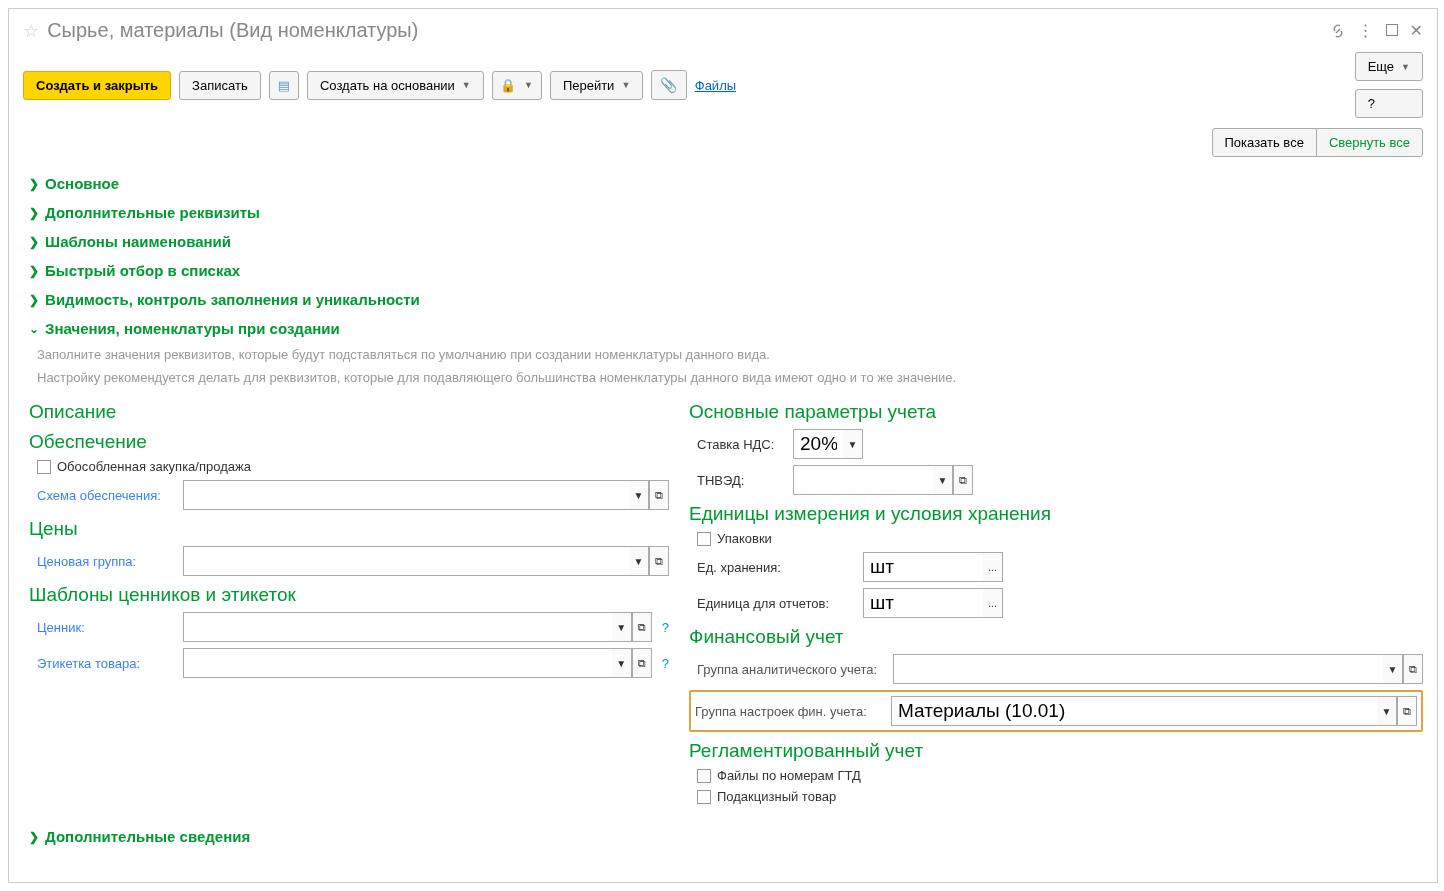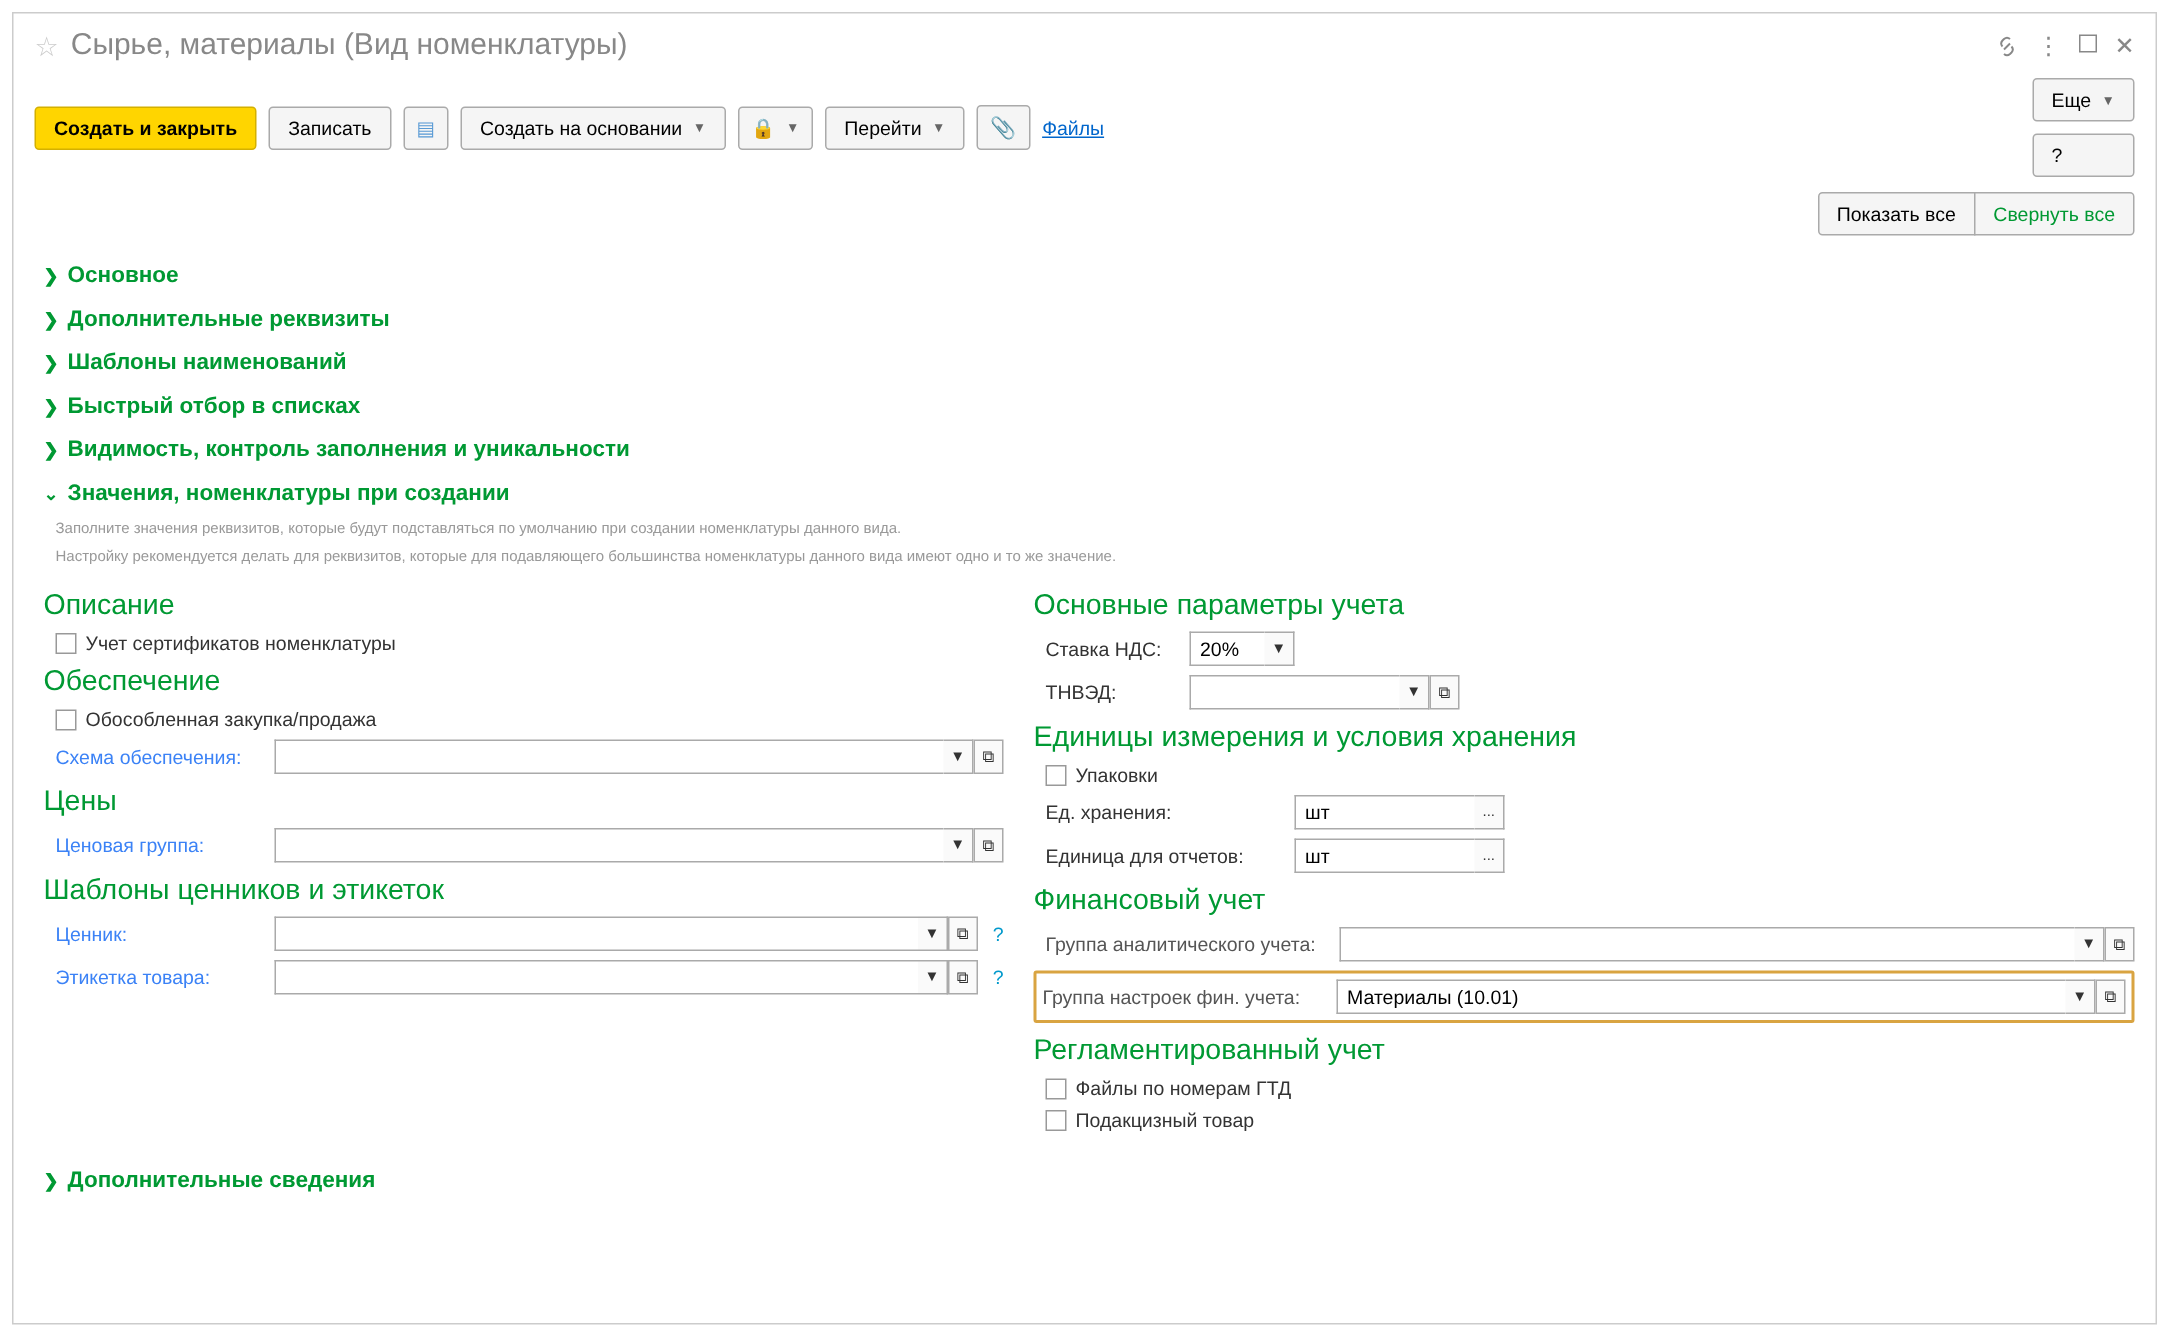--- a/index.html
+++ b/index.html
@@ -17,33 +17,33 @@
 .link { color: #0066cc; text-decoration: underline; cursor: pointer; }
 .toolbar-right { margin-left: auto; display: flex; gap: 8px; flex-direction: column; }
 .secondary-toolbar { display: flex; justify-content: flex-end; margin-bottom: 12px; }
 .btn-group { display: flex; }
 .btn-group .btn { border-radius: 0; margin-left: -1px; }
 .btn-group .btn:first-child { border-radius: 3px 0 0 3px; margin-left: 0; }
 .btn-group .btn:last-child { border-radius: 0 3px 3px 0; }
 .btn.active { color: #009933; }
 .section-header { color: #009933; font-size: 15px; font-weight: bold; padding: 6px 0; cursor: pointer; display: flex; align-items: center; gap: 6px; }
 .chevron { font-size: 12px; color: #009933; }
-.hint { color: #999; font-size: 10px; margin: 4px 0 8px 8px; }
+.hint { color: #999; font-size: 13px; margin: 4px 0 8px 8px; }
 .subsection-title { color: #009933; font-size: 19px; margin: 8px 0 6px 0; }
 .columns { display: flex; gap: 20px; }
 .col { flex: 1; }
 .col-left { flex: 0 0 640px; }
 .checkbox-row { display: flex; align-items: center; gap: 6px; margin: 6px 0 6px 8px; }
 .checkbox { width: 14px; height: 14px; border: 1px solid #999; background: #fff; cursor: pointer; }
 .field-row { display: flex; align-items: center; gap: 6px; margin: 6px 0 6px 8px; }
 .field-label { min-width: 140px; color: #3b82f6; }
 .field-label-wide { min-width: 190px; color: #555; }
 .input-combo { display: flex; align-items: stretch; flex: 1; }
 .input-combo.narrow { flex: 0 0 auto; }
-.text-input { border: 1px solid #aaa; padding: 3px 6px; font-size: 13px; background: #fff; }
+.text-input { border: 1px solid #aaa; padding: 3px 6px; font-size: 19px; background: #fff; }
 .input-combo .text-input { flex: 1; border-right: none; }
 .combo-btn { border: 1px solid #aaa; background: #fafafa; width: 20px; display: flex; align-items: center; justify-content: center; cursor: pointer; font-size: 10px; border-left: none; }
 .combo-btn + .combo-btn { border-left: 1px solid #aaa; }
 .help-q { color: #0099cc; cursor: pointer; margin-left: 4px; }
 .dropdown-caret { font-size: 9px; color: #666; margin-left: 3px; }
 .clip-icon { color: #888; font-size: 14px; }
 .list-icon { color: #5a9bd5; }
 .lock-icon { color: #cc9900; }
 .highlighted { border: 2px solid #d9a441; padding: 4px; margin: 2px 0; border-radius: 2px; }
 .sq-icon { display: inline-block; width: 12px; height: 12px; border: 1px solid #888; }
@@ -136,24 +136,20 @@
         <span class="chevron">⌄</span>
         <span>Значения, номенклатуры при создании</span>
       </div>
     <div class="hint">Заполните значения реквизитов, которые будут подставляться по умолчанию при создании номенклатуры данного вида.</div>
     <div class="hint">Настройку рекомендуется делать для реквизитов, которые для подавляющего большинства номенклатуры данного вида имеют одно и то же значение.</div>
 
     <div class="columns">
 
       <div class="col col-left">
         <div class="subsection-title">Описание</div>
-        <div class="checkbox-row">
-          <span class="checkbox"></span>
-          <span>Учет сертификатов номенклатуры</span>
-        </div>
 
         <div class="subsection-title">Обеспечение</div>
         <div class="checkbox-row">
           <span class="checkbox"></span>
           <span>Обособленная закупка/продажа</span>
         </div>
         <div class="field-row">
           <span class="field-label">Схема обеспечения:</span>
           <div class="input-combo">
             <input class="text-input" value="" style="">

